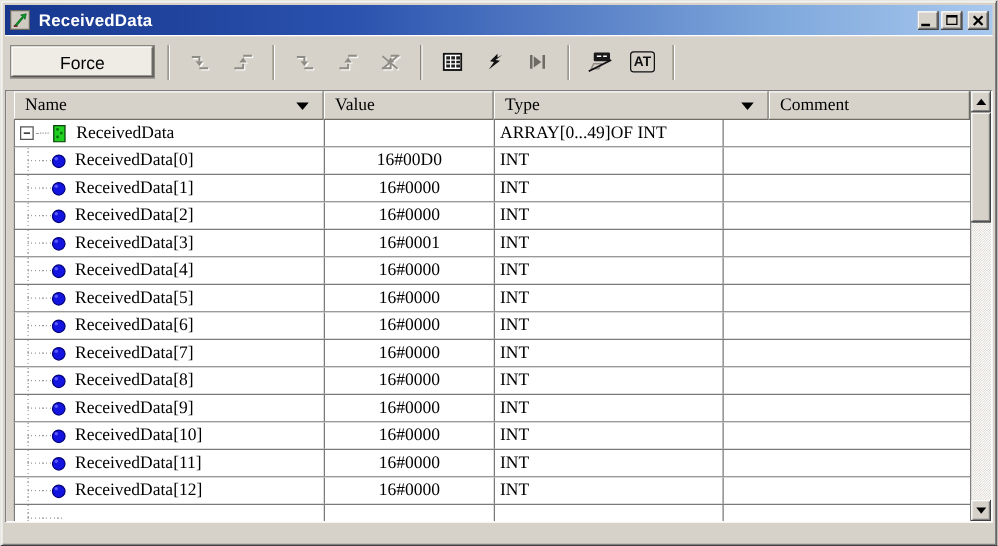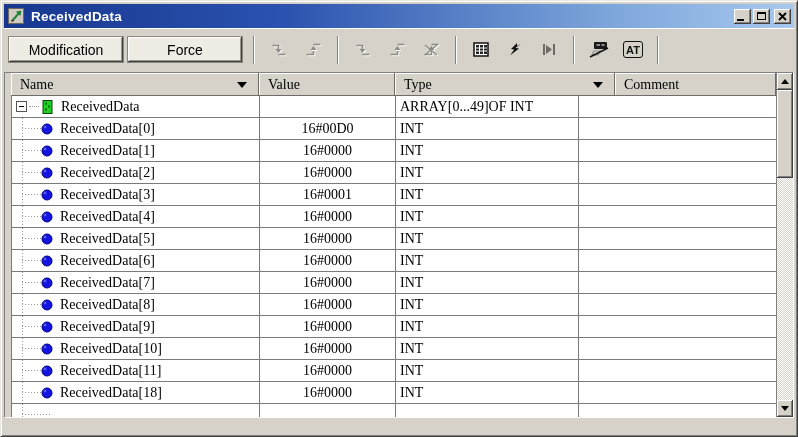--- a/index.html
+++ b/index.html
@@ -166,21 +166,20 @@
         <span class="g-max"></span>
       </span>
     <span class="winbtn" style="margin-left:4px;">
       <svg width="9" height="9" viewBox="0 0 9 9">
         <path d="M1 1 L8 8 M8 1 L1 8" stroke="#000" stroke-width="1.8"></path>
       </svg>
     </span>
   </div>
 
   <div class="toolbar">
-    <button class="push-btn">Modification</button>
     <button class="push-btn">Force</button>
 
     <span class="tsep"></span>
 
     <span class="tool-ico ico-dis">
       <svg width="17" height="15" viewBox="0 0 17 15">
         <path d="M1.5 3.5 H7.5 V7" fill="none" stroke="#8f8c85" stroke-width="1.6"></path>
         <path d="M4.5 7 H10.5 L7.5 11 Z" fill="#8f8c85"></path>
         <path d="M7.5 12.5 H14.5" stroke="#8f8c85" stroke-width="1.6"></path>
       </svg>
@@ -483,21 +482,21 @@
         </div>
 
         <div class="row">
           <div class="cell c-name lvl1">
             <span class="var-icon">
               <svg width="12" height="12" viewBox="0 0 12 12">
                   <circle cx="6" cy="6" r="5" fill="#1414e0" stroke="#00007a"></circle>
                   <circle cx="4" cy="4" r="1.4" fill="#5a5af8"></circle>
                 </svg>
             </span>
-            <span class="lbl">ReceivedData[18]</span>
+            <span class="lbl">ReceivedData[12]</span>
           </div>
           <div class="cell c-val">16#0000</div>
           <div class="cell c-type">INT</div>
           <div class="cell c-com"></div>
         </div>
 
         <div class="row">
           <div class="cell c-name lvl1"></div>
           <div class="cell c-val"></div>
           <div class="cell c-type"></div>

